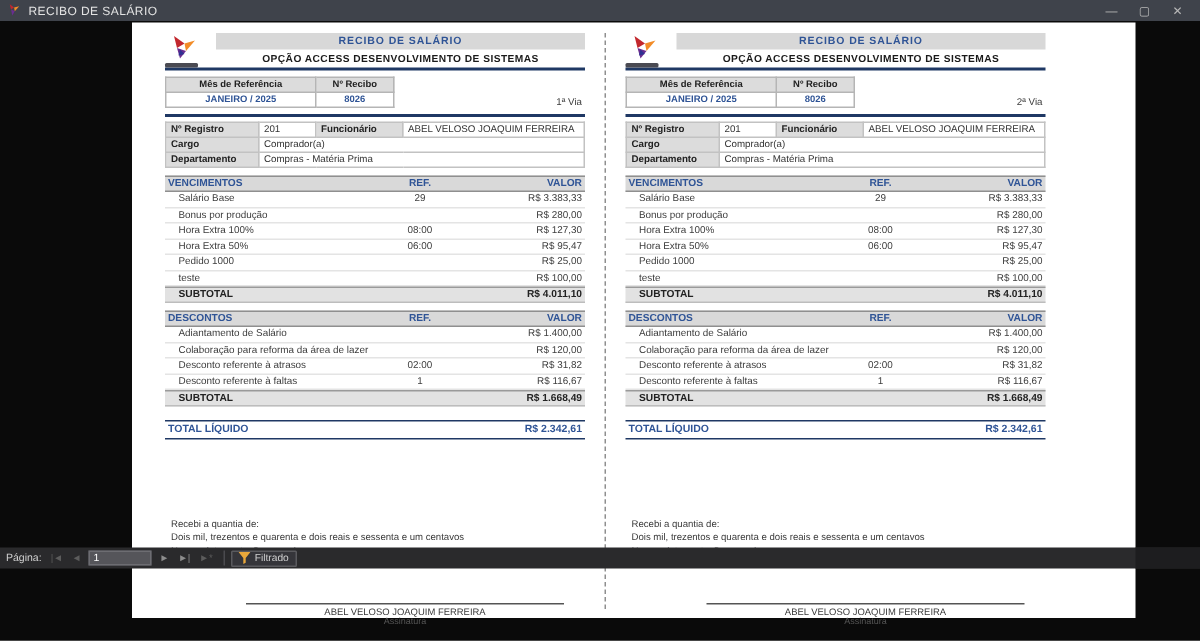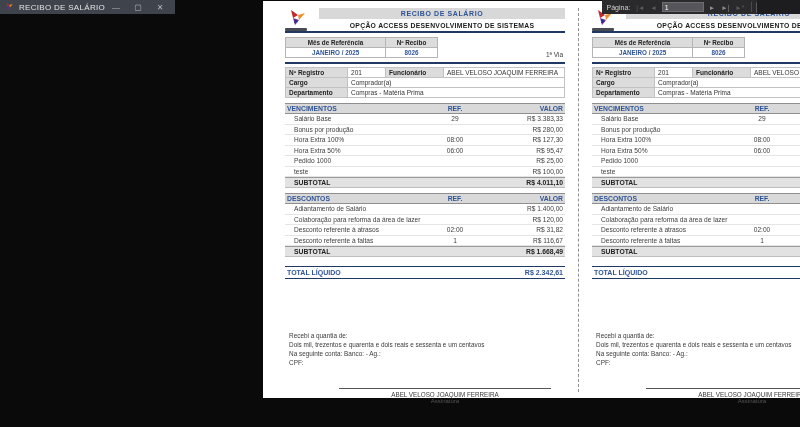--- a/index.html
+++ b/index.html
@@ -1,18 +1,18 @@
 <!DOCTYPE html>
 <html><head>
 <meta charset="utf-8">
 <style>
   * { margin:0; padding:0; box-sizing:border-box; }
   html,body { width:800px; height:427px; overflow:hidden; background:#0a0a0a;
               font-family:"Liberation Sans", sans-serif; }
-  .screen { width:800px; height:314px; display:flex; flex-direction:row; }
+  .screen { width:800px; height:379px; display:flex; flex-direction:column; }
 
   
   .titlebar { height:14px; background:#3f434b; display:flex; align-items:center;
               padding:0 4px; flex:0 0 auto; }
   .app-icon { width:10px; height:10px; margin-right:5px; display:inline-flex; }
   .tb-title { color:#e3e3e3; font-size:8px; letter-spacing:.3px; }
   .tb-spacer { flex:1; }
   .tb-btn { color:#b9b9b9; font-size:8px; width:22px; text-align:center; cursor:default; }
 
   

